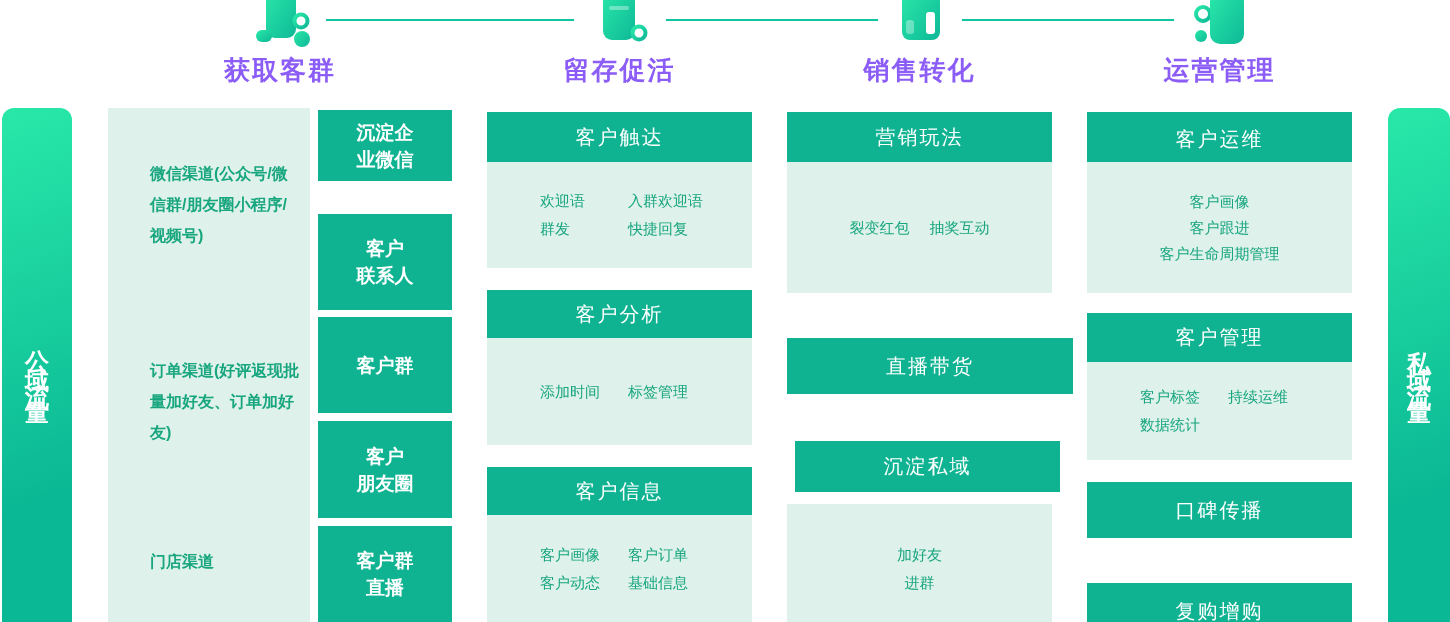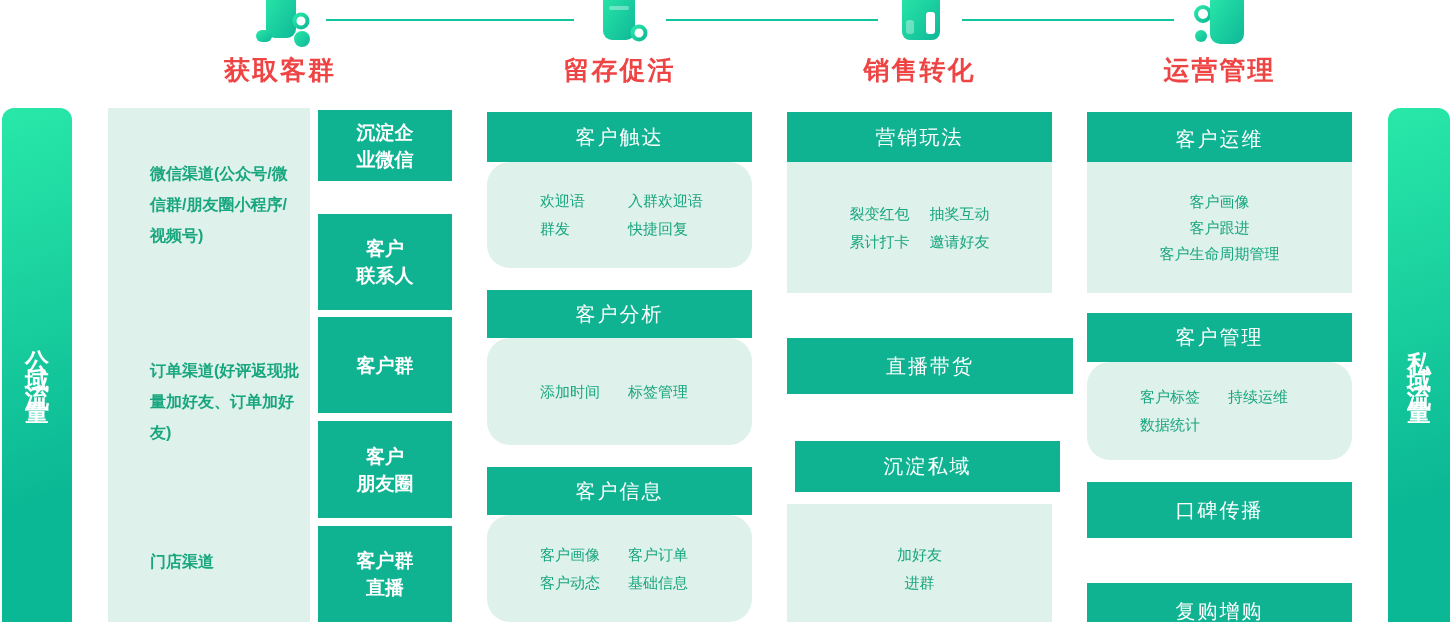--- a/index.html
+++ b/index.html
@@ -2,21 +2,21 @@
 <html><head>
 <meta charset="utf-8">
 <style>
   html,body{margin:0;padding:0;}
   body{
     width:1450px;height:622px;position:relative;background:#ffffff;
     font-family:"Liberation Sans",sans-serif;overflow:hidden;
   }
   .stage-title{
     position:absolute;top:54px;height:32px;line-height:32px;
-    font-size:26px;font-weight:bold;color:#ef4444;text-align:center;letter-spacing:2px;
+    font-size:26px;font-weight:bold;color:#8b5cf6;text-align:center;letter-spacing:2px;
   }
   .hline{position:absolute;top:19px;height:2px;background:#10c5a0;}
   .icon-wrap{position:absolute;top:0;}
   .bar{
     position:absolute;top:108px;height:514px;border-radius:12px 12px 0 0;
     background:linear-gradient(160deg,#28e8a8 0%,#0bb895 75%);
     display:flex;align-items:center;justify-content:center;
   }
   .bar-label{
     writing-mode:vertical-rl;text-orientation:upright;
@@ -34,21 +34,21 @@
   }
   .sec-head{
     position:absolute;background:#0fb392;color:#ffffff;
     display:flex;align-items:center;justify-content:center;
     font-size:20px;font-weight:normal;letter-spacing:2px;
   }
   .sec-body{
     position:absolute;background:#def1ea;display:flex;flex-direction:column;
     justify-content:center;color:#18a67f;font-size:15px;line-height:28px;
   }
-  .rows-left{padding-left:53px;border-radius:23px;}
+  .rows-left{padding-left:53px;}
   .row2{display:grid;grid-template-columns:88px auto;}
   .row-center{display:flex;justify-content:center;gap:20px;text-align:center;}
 </style>
 </head>
 <body>
 
 <div class="icon-wrap" style="left:254px;">
   <svg width="58" height="48" viewBox="0 0 58 48">
     <defs>
         <linearGradient id="g1" x1="0" y1="0" x2="1" y2="1">
@@ -164,24 +164,20 @@
     <span>基础信息</span>
   </div>
 </div>
 
 <div class="sec-head" style="left:787px;top:112px;width:265px;height:50px;">营销玩法</div>
 <div class="sec-body" style="left:787px;top:162px;width:265px;height:131px;">
   <div class="row-center">
     <span>裂变红包</span>
     <span>抽奖互动</span>
   </div>
-  <div class="row-center">
-    <span>累计打卡</span>
-    <span>邀请好友</span>
-  </div>
 </div>
 
 <div class="sec-head" style="left:787px;top:338px;width:286px;height:56px;">直播带货</div>
 
 <div class="sec-head" style="left:787px;top:441px;width:265px;height:51px;margin-left:8px;">沉淀私域</div>
 <div class="sec-body" style="left:787px;top:504px;width:265px;height:130px;">
   <div class="row-center">
     <span>加好友</span>
   </div>
   <div class="row-center">

